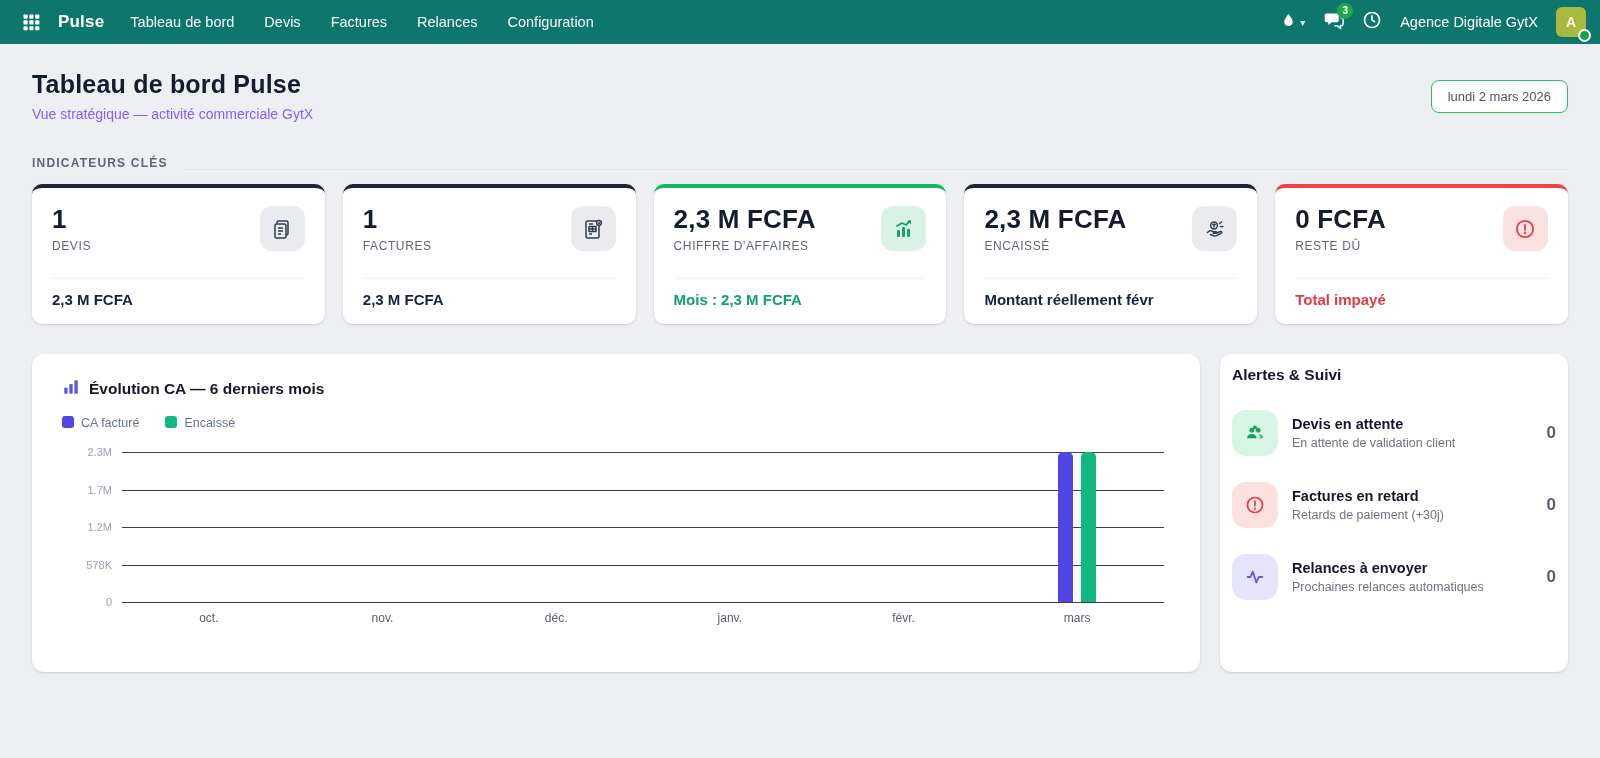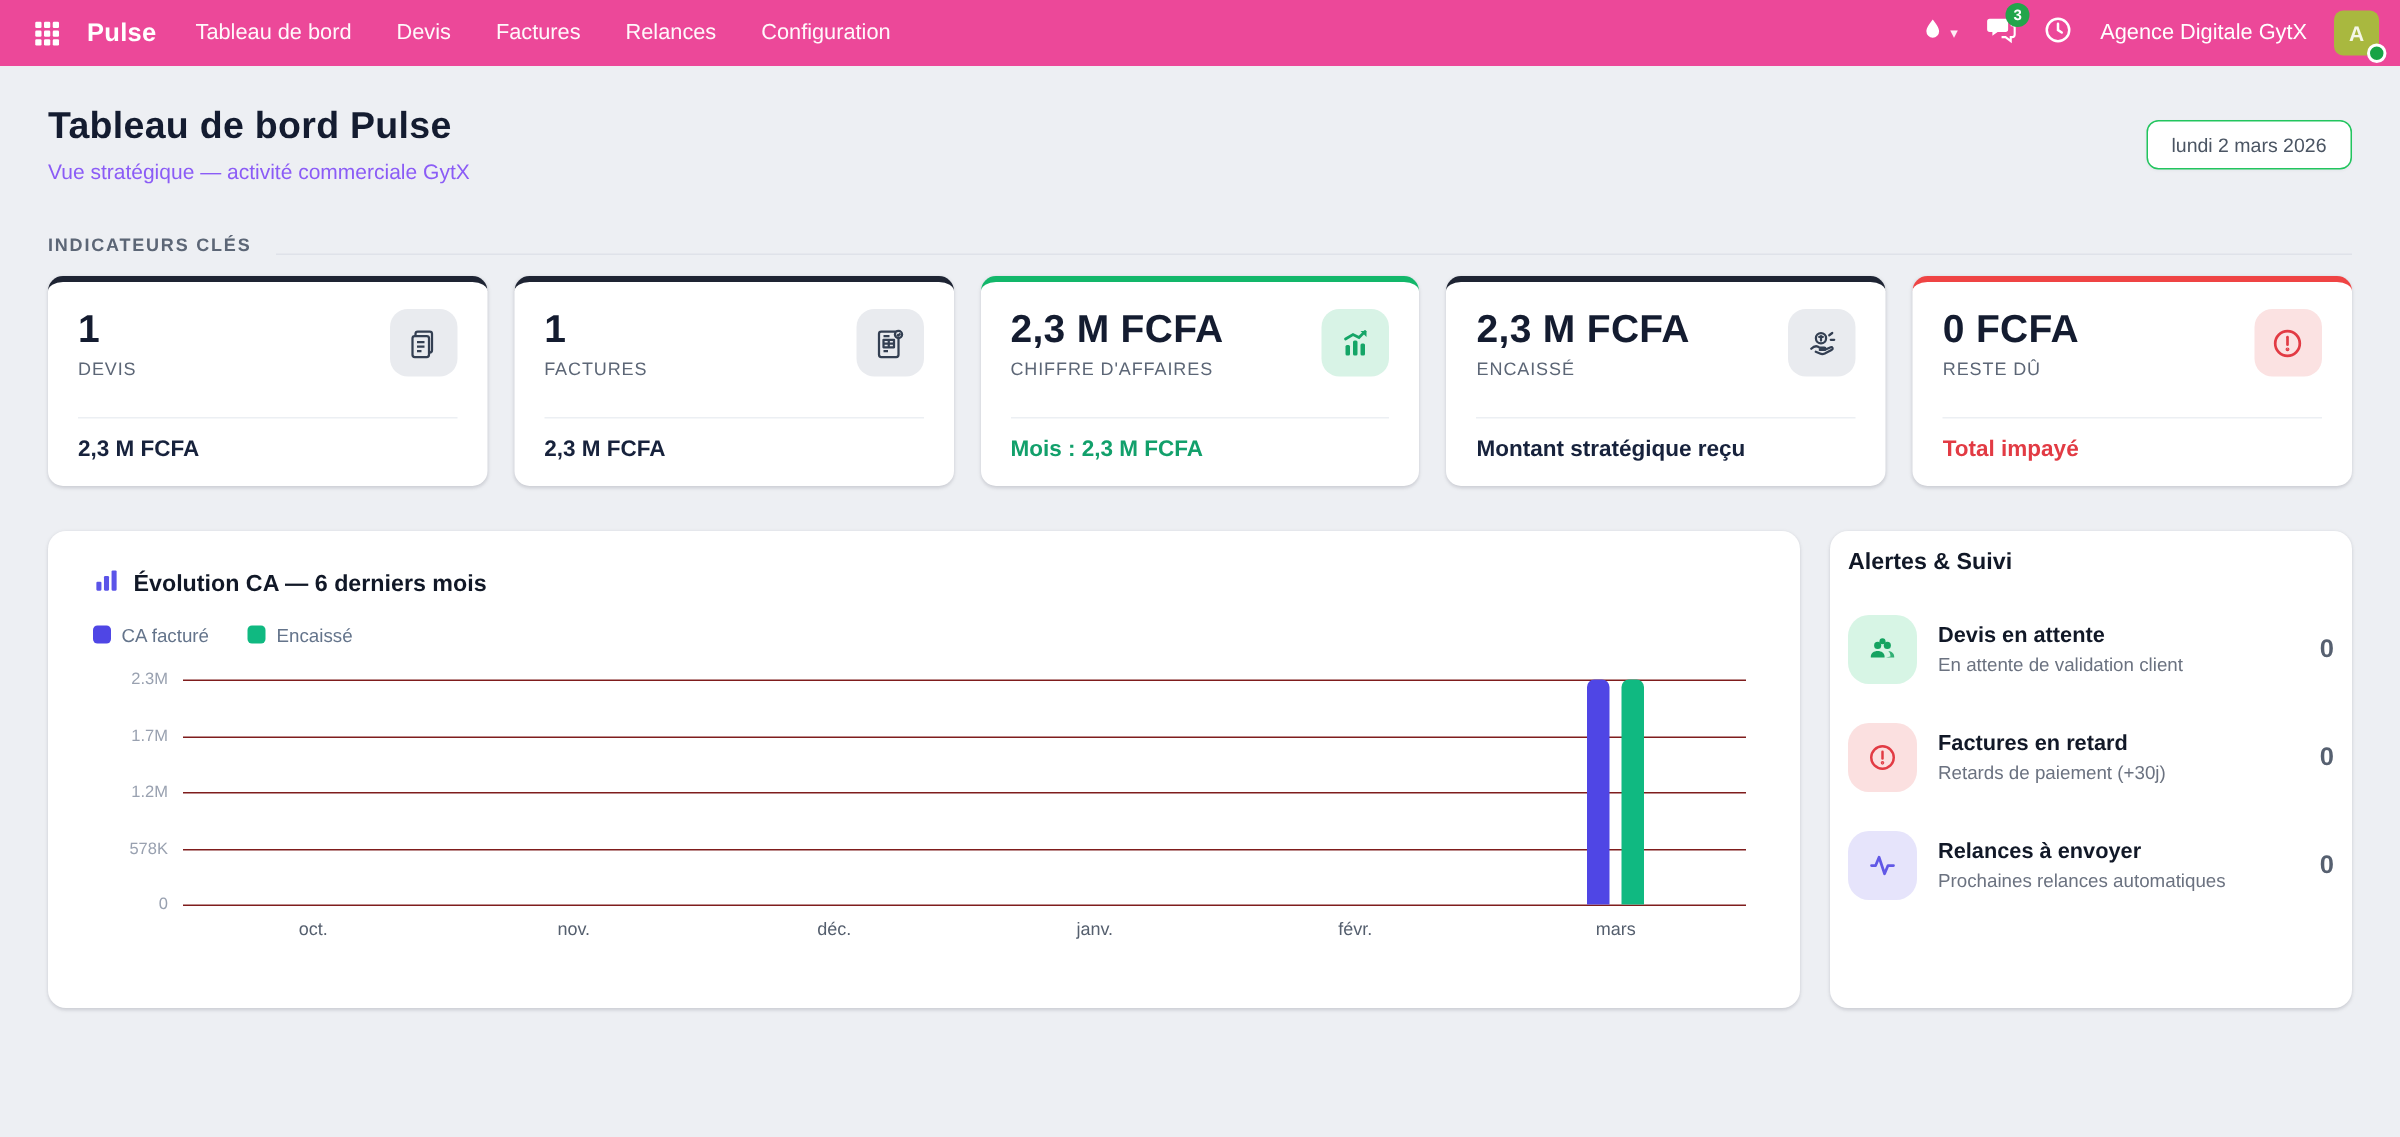--- a/index.html
+++ b/index.html
@@ -6,21 +6,21 @@
   html,body { width:1600px; height:758px; }
   body {
     font-family:"Liberation Sans", sans-serif;
     background:#edeff3;
     color:#161e32;
     overflow:hidden;
   }
 
   
   .navbar {
-    height:44px; background:#ec4899; display:flex; align-items:center;
+    height:44px; background:#0f766e; display:flex; align-items:center;
     padding:0 14px; color:#fff;
   }
   .nav-grid { width:34px; height:34px; display:flex; align-items:center; justify-content:center; cursor:pointer; }
   .brand { font-size:17px; font-weight:700; margin:0 26px 0 10px; letter-spacing:.2px; cursor:pointer; }
   .nav-links { display:flex; align-items:center; gap:30px; font-size:14.5px; }
   .nav-link { color:rgba(255,255,255,.96); text-decoration:none; cursor:pointer; }
   .nav-right { margin-left:auto; display:flex; align-items:center; gap:18px; }
   .nav-icon-btn { position:relative; display:flex; align-items:center; cursor:pointer; }
   .caret { font-size:10px; margin-left:3px; color:rgba(255,255,255,.9); }
   .badge {
@@ -79,21 +79,21 @@
   .chart-card { padding:24px 30px; }
   .chart-title-row { display:flex; align-items:center; gap:9px; }
   .chart-title { font-size:15.5px; font-weight:700; color:#111827; }
   .legend-row { display:flex; align-items:center; gap:26px; margin-top:16px; }
   .legend-item { display:flex; gap:7px; font-size:12.5px; color:#64748b; }
   .swatch { width:12px; height:12px; border-radius:3px; }
   .swatch--purple { background:#4f46e5; }
   .swatch--green { background:#10b981; }
 
   .chart-plot { position:relative; height:150px; margin:22px 6px 0 60px; }
-  .gridline { position:absolute; left:0; right:0; height:1px; background:#7f1d1d; }
+  .gridline { position:absolute; left:0; right:0; height:1px; background:#404040; }
   .tick-label { position:absolute; left:-56px; top:-6px; width:46px; text-align:right;
     font-size:11px; color:#99a1b0; }
   .bar-groups { position:absolute; inset:0; display:flex; align-items:flex-end; }
   .bar-group { flex:1; height:100%; display:flex; align-items:flex-end; justify-content:center; gap:8px; }
   .bar { width:15px; border-radius:5px 5px 0 0; }
   .x-axis-labels { display:flex; margin:9px 6px 0 60px; }
   .x-label { flex:1; text-align:center; font-size:12px; color:#555f6e; }
 
   
   .alerts-card { padding:12px; }
@@ -253,21 +253,21 @@
           <svg width="24" height="24" viewBox="0 0 24 24" fill="none" stroke="#333f52" stroke-width="1.5" stroke-linecap="round" stroke-linejoin="round">
             <circle cx="11" cy="8.5" r="3.4"></circle>
             <path d="M11 7v3M9.8 7.6h2.4"></path>
             <path d="M16.5 6.5l2-1.5M17.5 9.5h2.3"></path>
             <path d="M4.5 15.5c2-2 4-2 5.5-.8h3.2c1 0 1 1.6 0 1.6h-3"></path>
             <path d="M13.2 16.3l4.3-1.8c1.1-.4 1.8 1 .8 1.6l-4.8 2.6c-1 .5-2.2.5-3.2 0l-2.8-1.2"></path>
           </svg>
         </div>
       </div>
       <div class="kpi-divider"></div>
-      <div class="kpi-footer">Montant stratégique reçu</div>
+      <div class="kpi-footer">Montant réellement févr</div>
     </div>
 
     <div class="kpi-card kpi-card--red">
       <div class="kpi-top">
         <div>
           <div class="kpi-value">0 FCFA</div>
           <div class="kpi-label">RESTE DÛ</div>
         </div>
         <div class="icon-box icon-box--red">
           <svg width="24" height="24" viewBox="0 0 24 24" fill="none" stroke="#e23b44" stroke-width="1.8" stroke-linecap="round">

